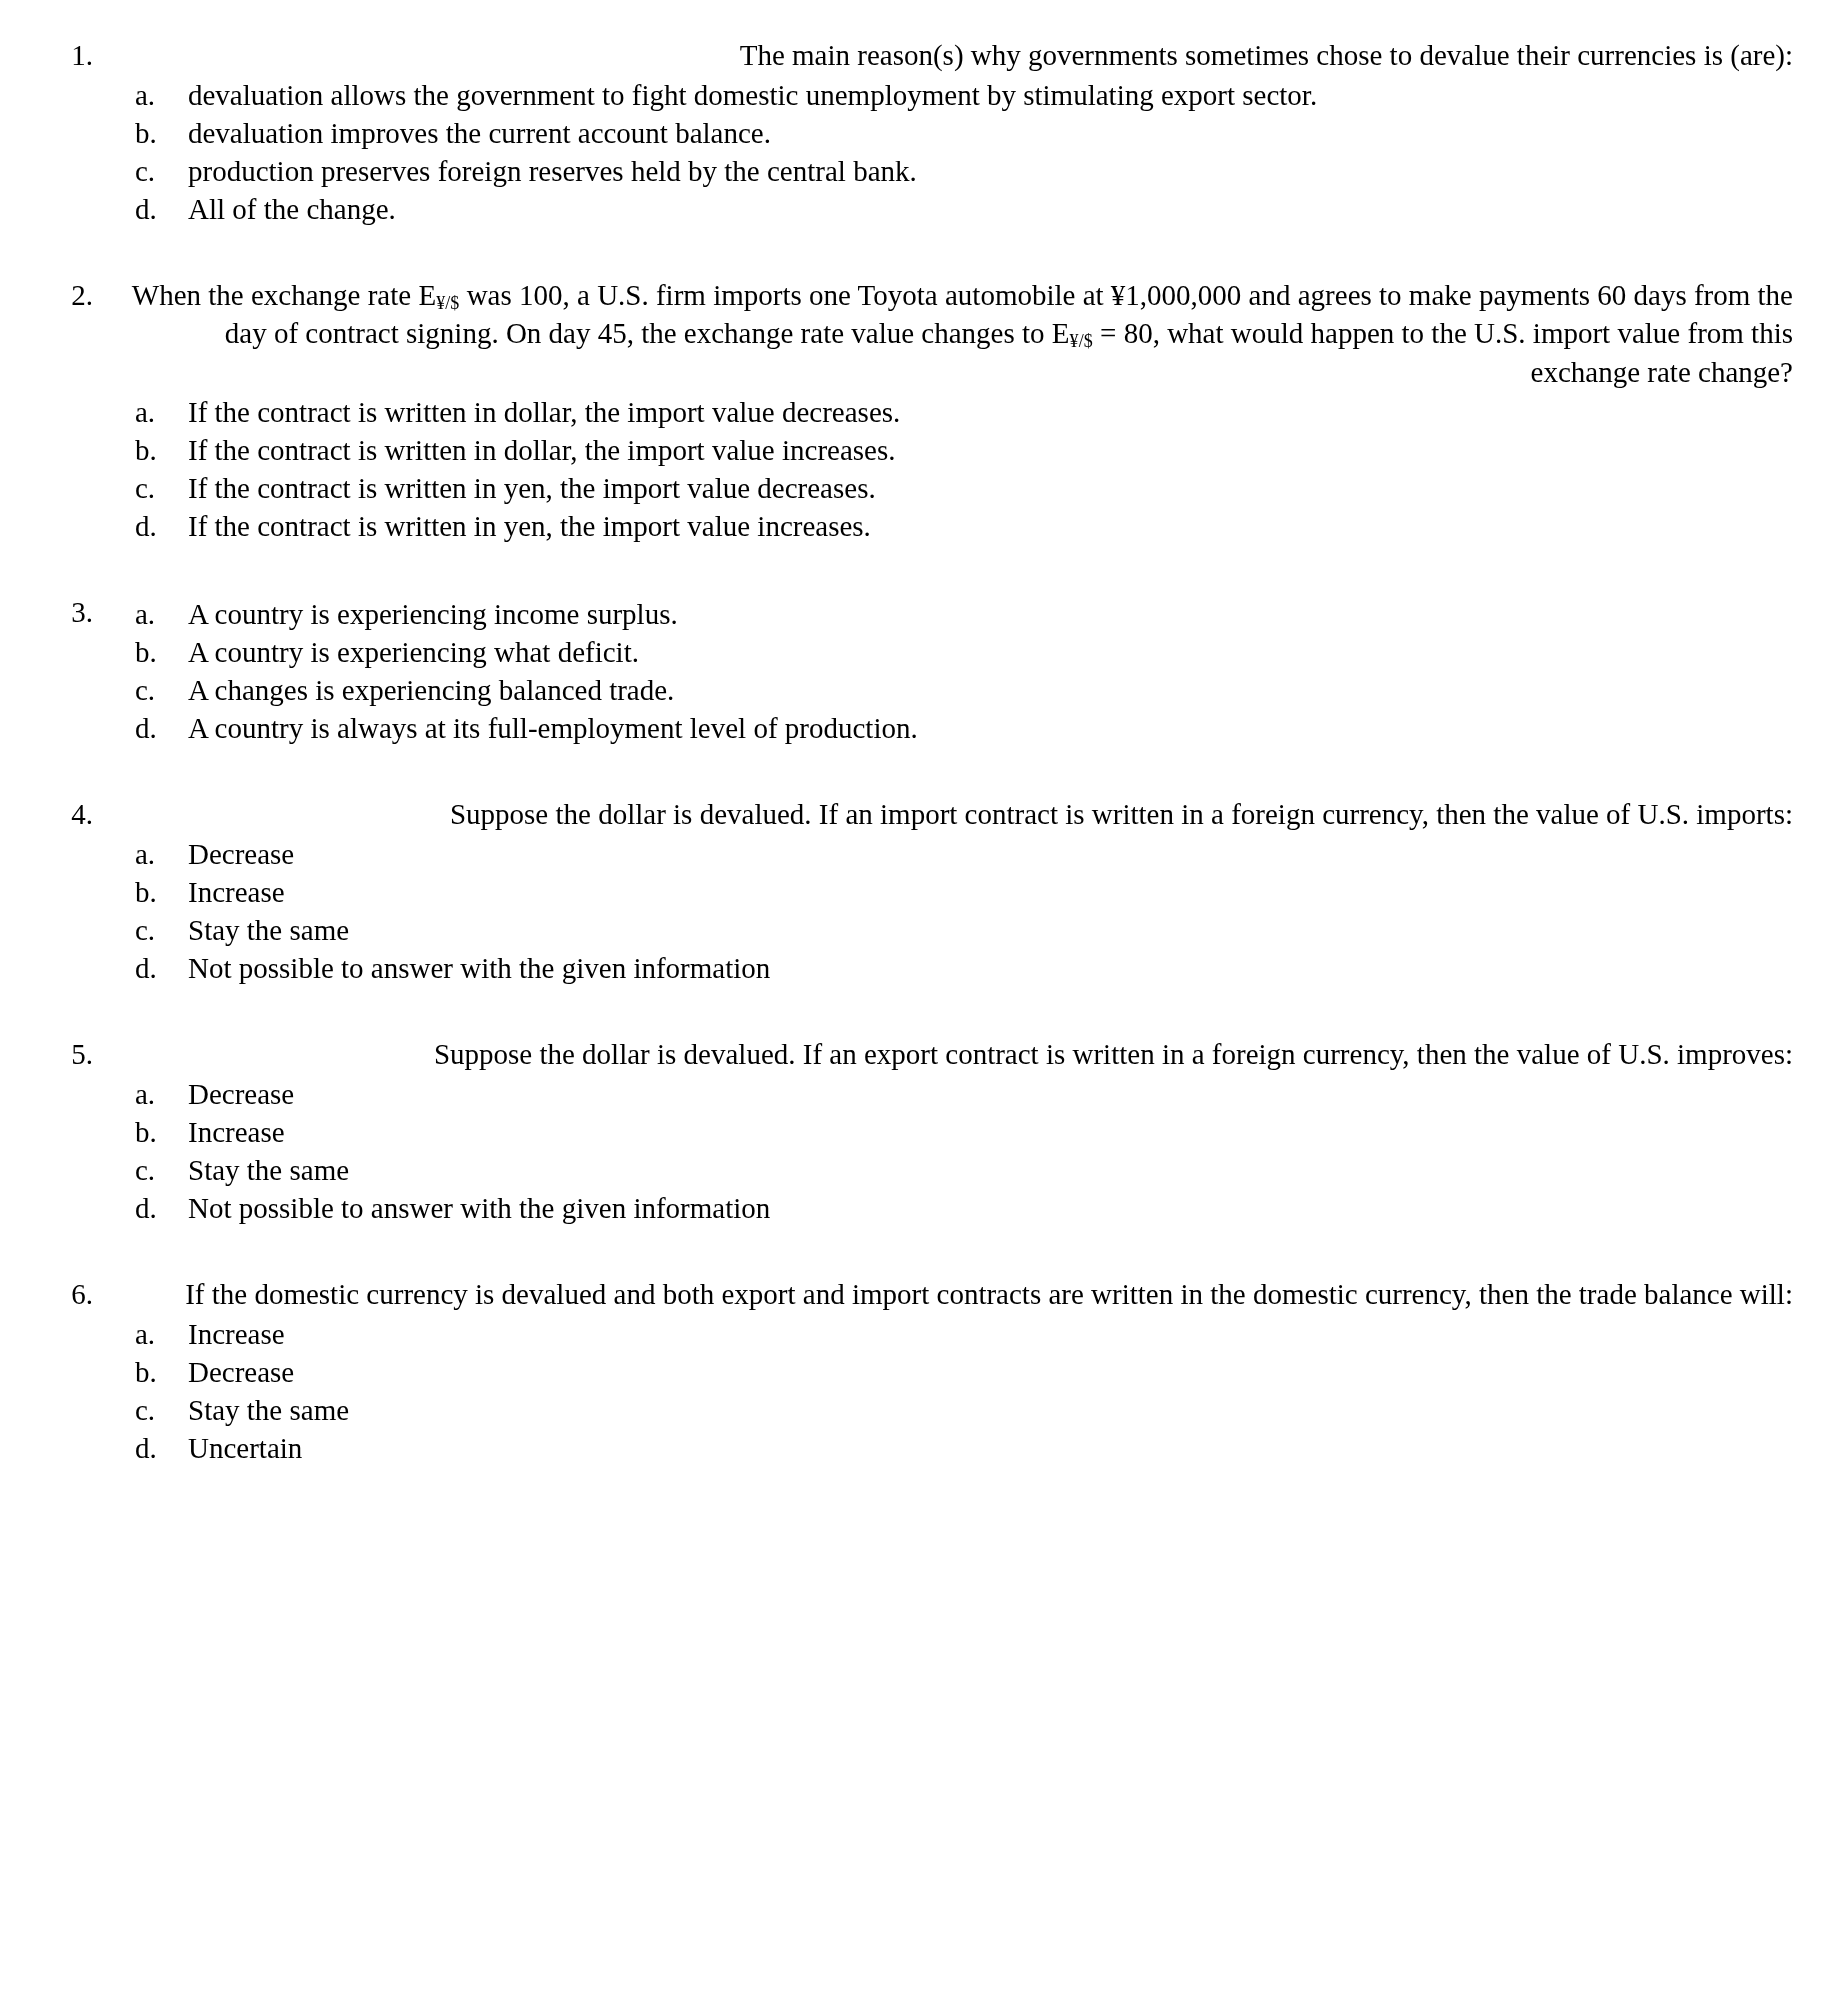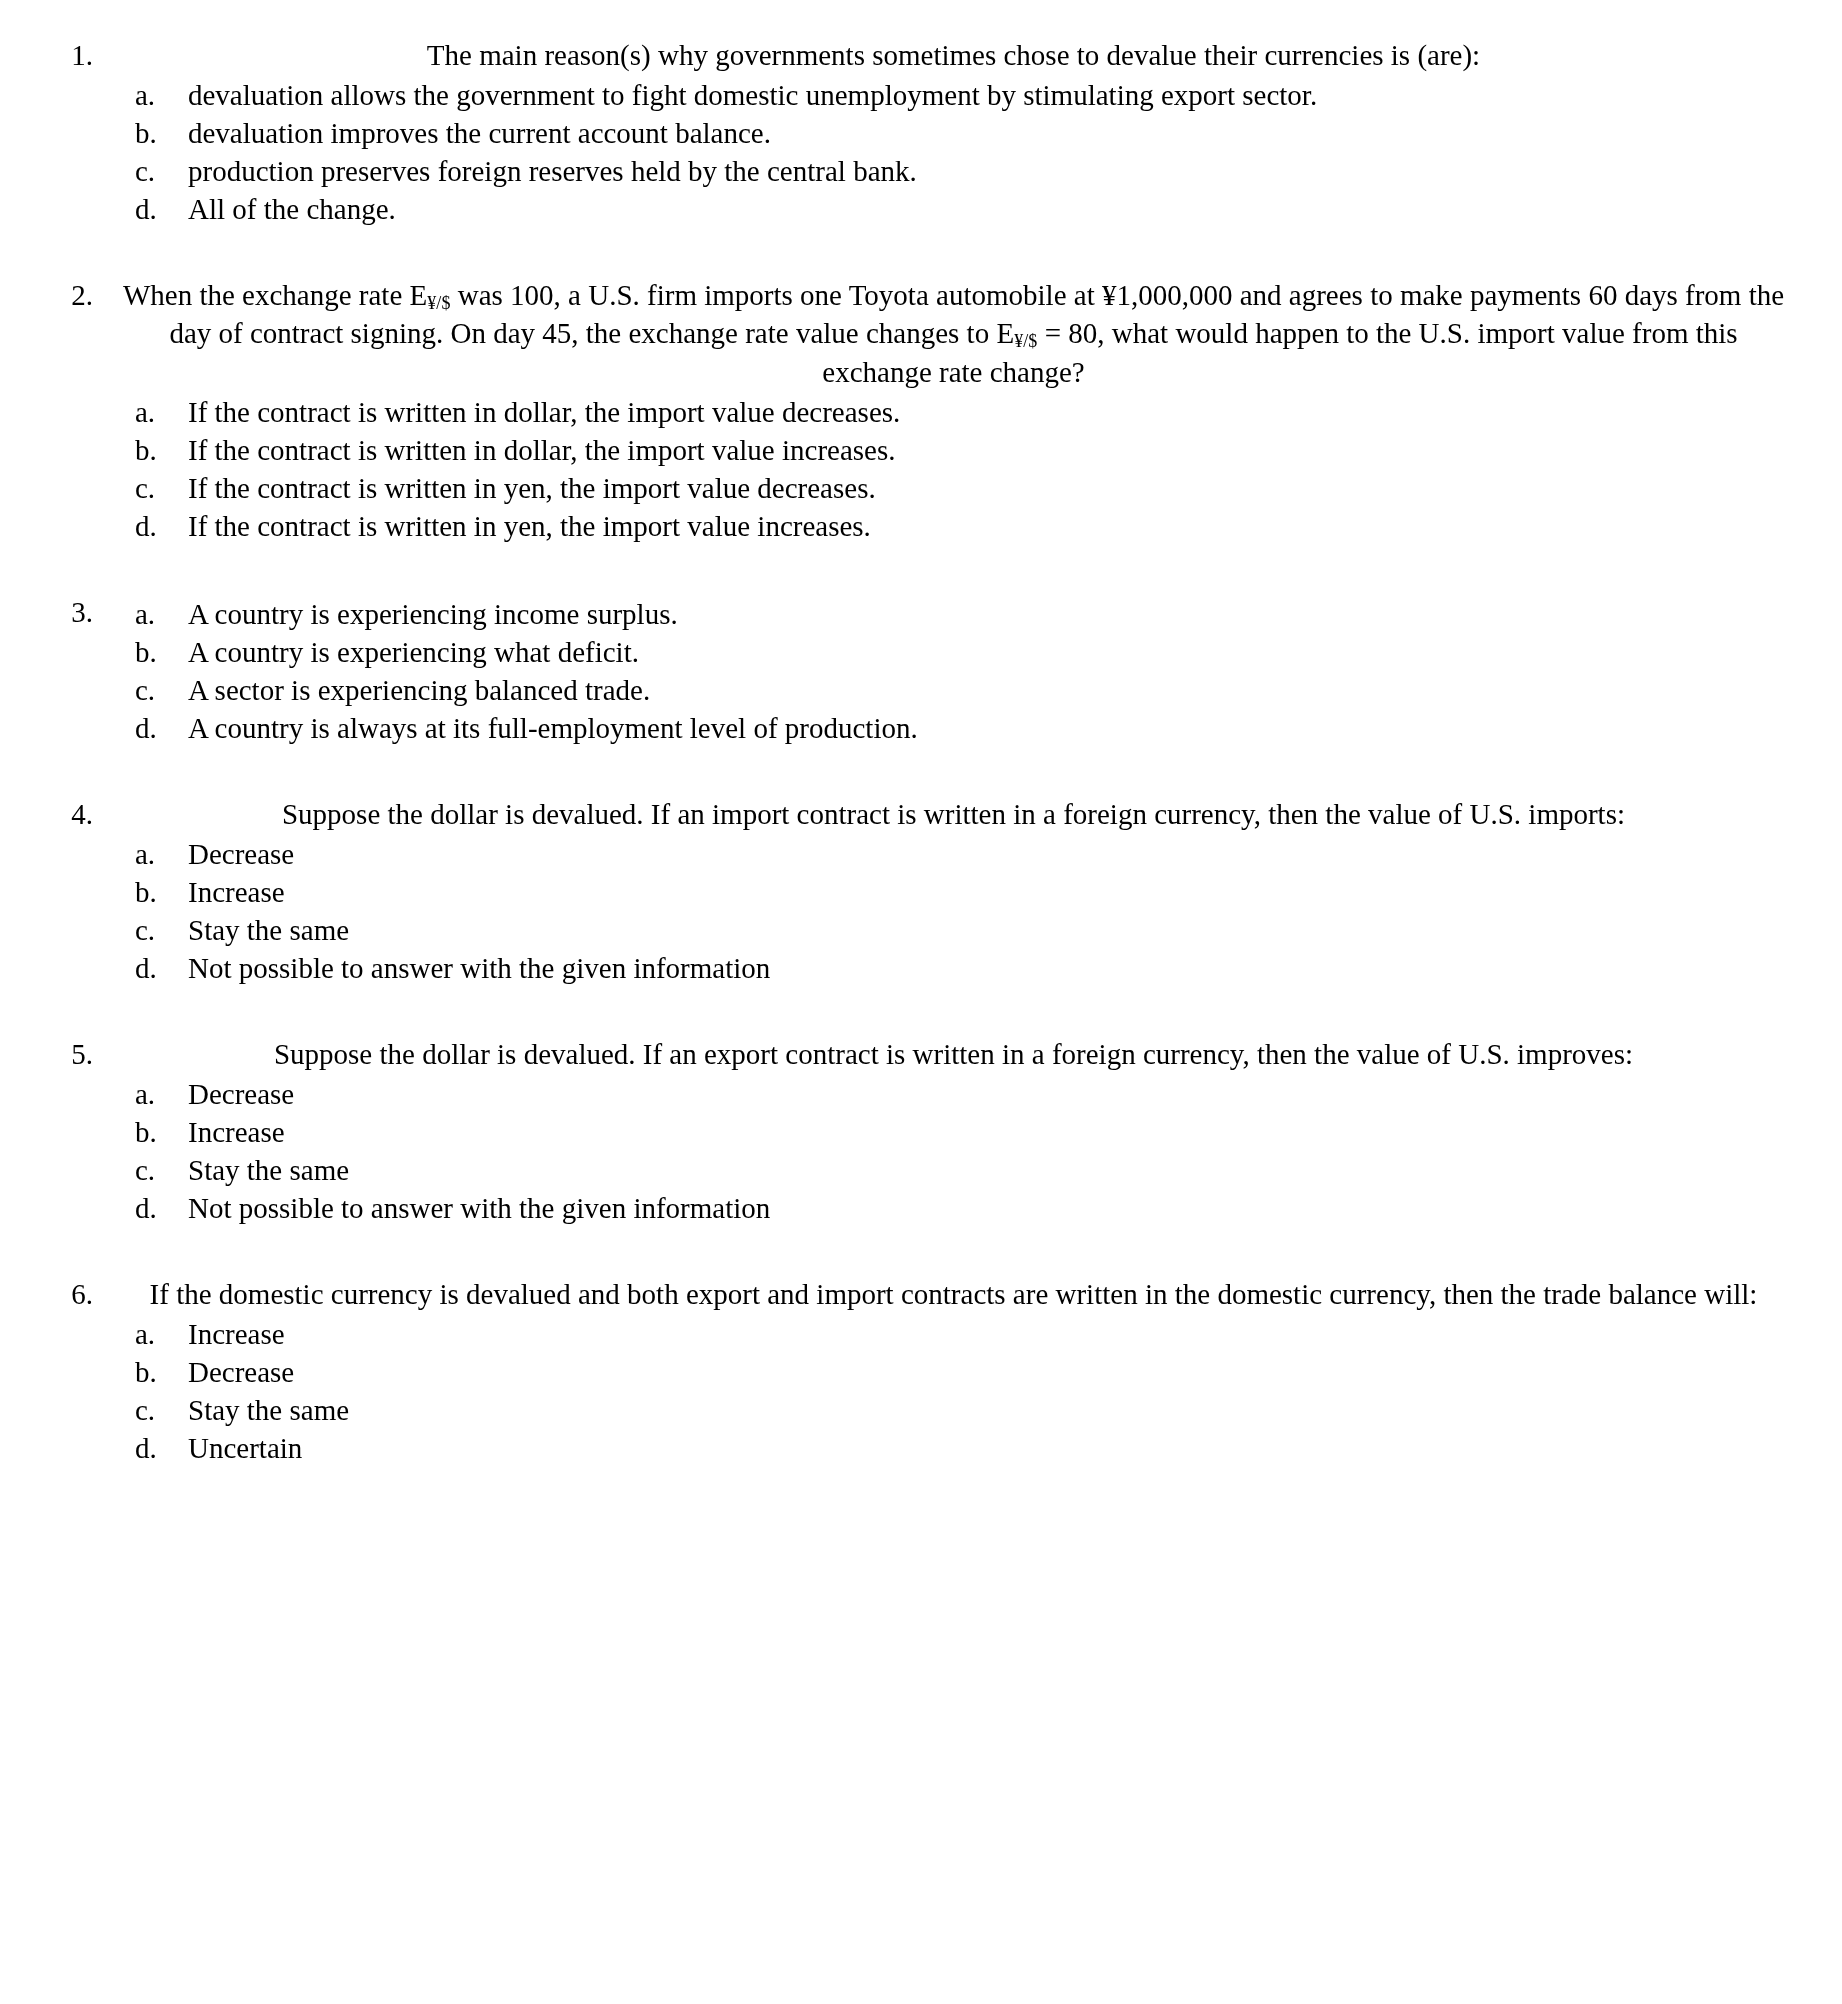--- a/index.html
+++ b/index.html
@@ -35,21 +35,21 @@
     font-size: 29px;
     line-height: 1.30;
   }
   .q-body {
     flex: 1 1 auto;
     min-width: 0;
   }
   .q-stem {
     font-size: 29px;
     line-height: 1.30;
-    text-align: center;
+    text-align: right;
     margin: 0;
   }
   .opts {
     margin-top: 2.4px;
   }
   .opt {
     display: flex;
     flex-direction: row;
     align-items: flex-start;
     font-size: 29px;
@@ -134,21 +134,21 @@
         <div class="opt">
           <span class="opt-letter">a.</span>
           <span class="opt-text">A country is experiencing income surplus.</span>
         </div>
         <div class="opt">
           <span class="opt-letter">b.</span>
           <span class="opt-text">A country is experiencing what deficit.</span>
         </div>
         <div class="opt">
           <span class="opt-letter">c.</span>
-          <span class="opt-text">A sector is experiencing balanced trade.</span>
+          <span class="opt-text">A changes is experiencing balanced trade.</span>
         </div>
         <div class="opt">
           <span class="opt-letter">d.</span>
           <span class="opt-text">A country is always at its full-employment level of production.</span>
         </div>
       </div>
     </div>
   </div>
 
   <div class="q-block">

